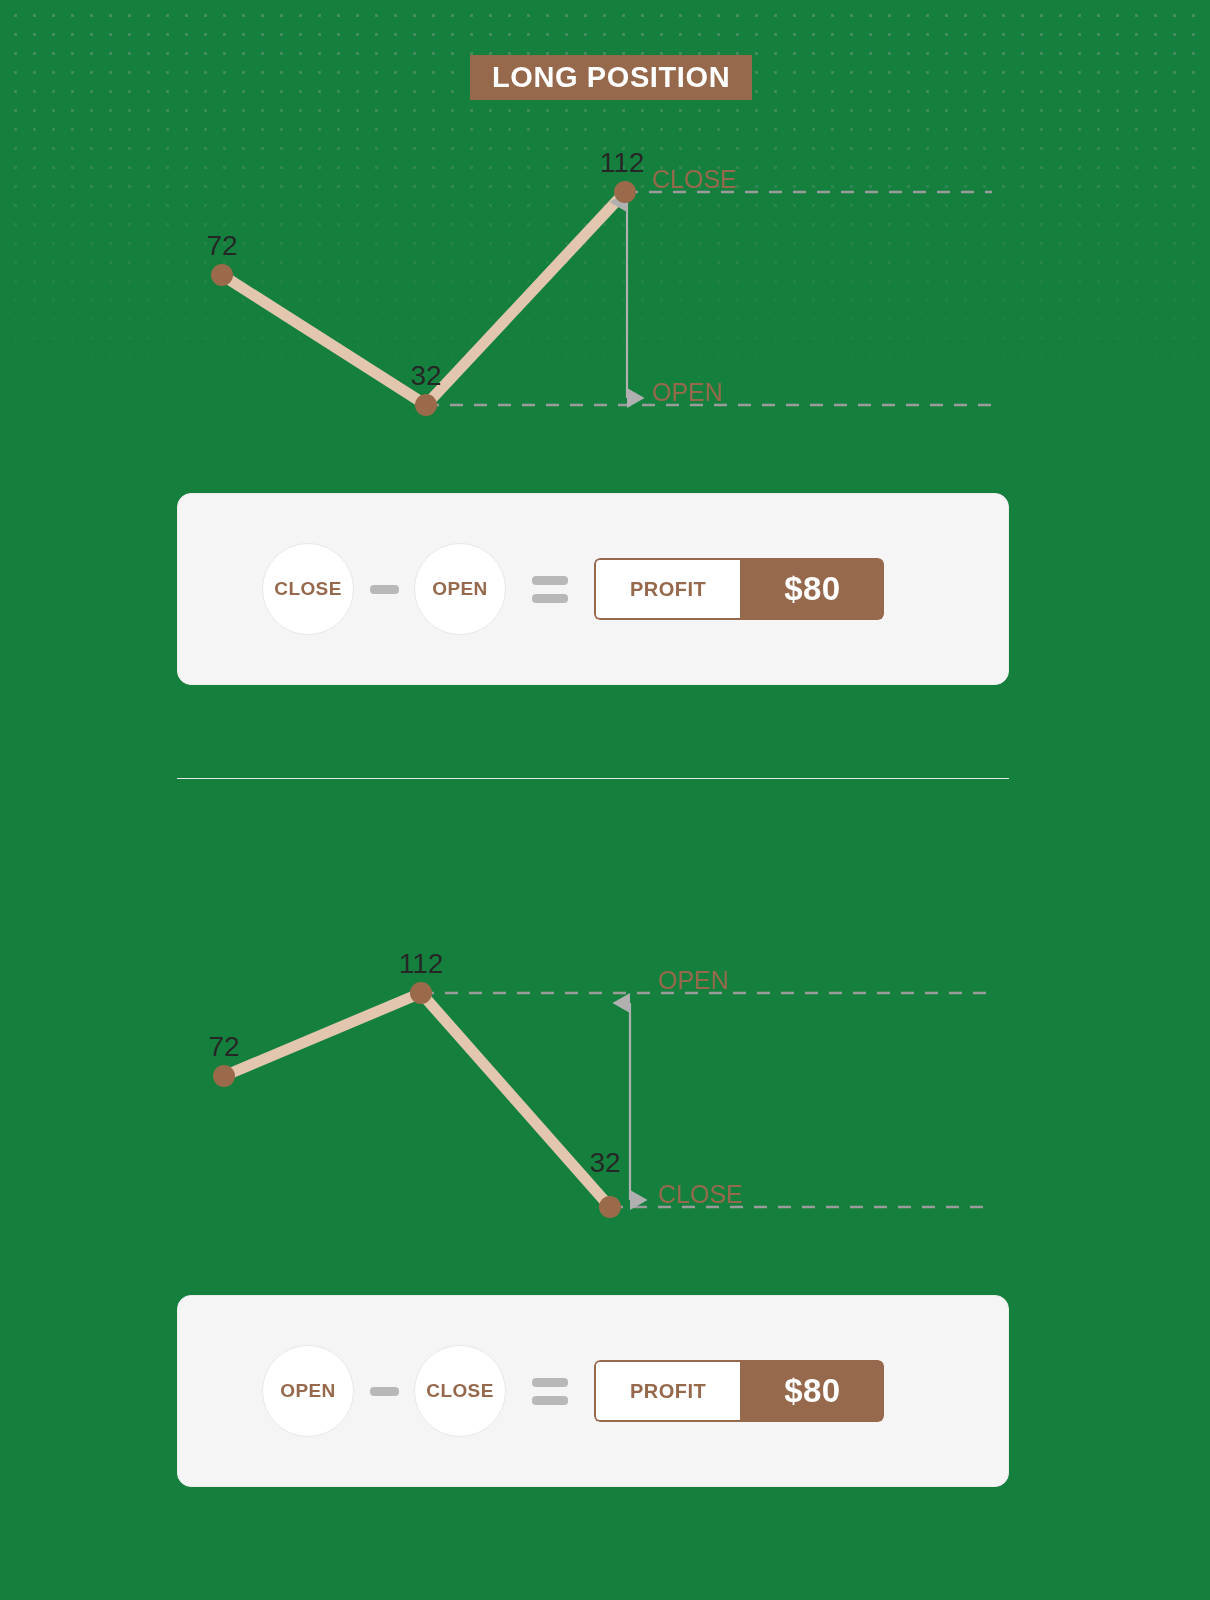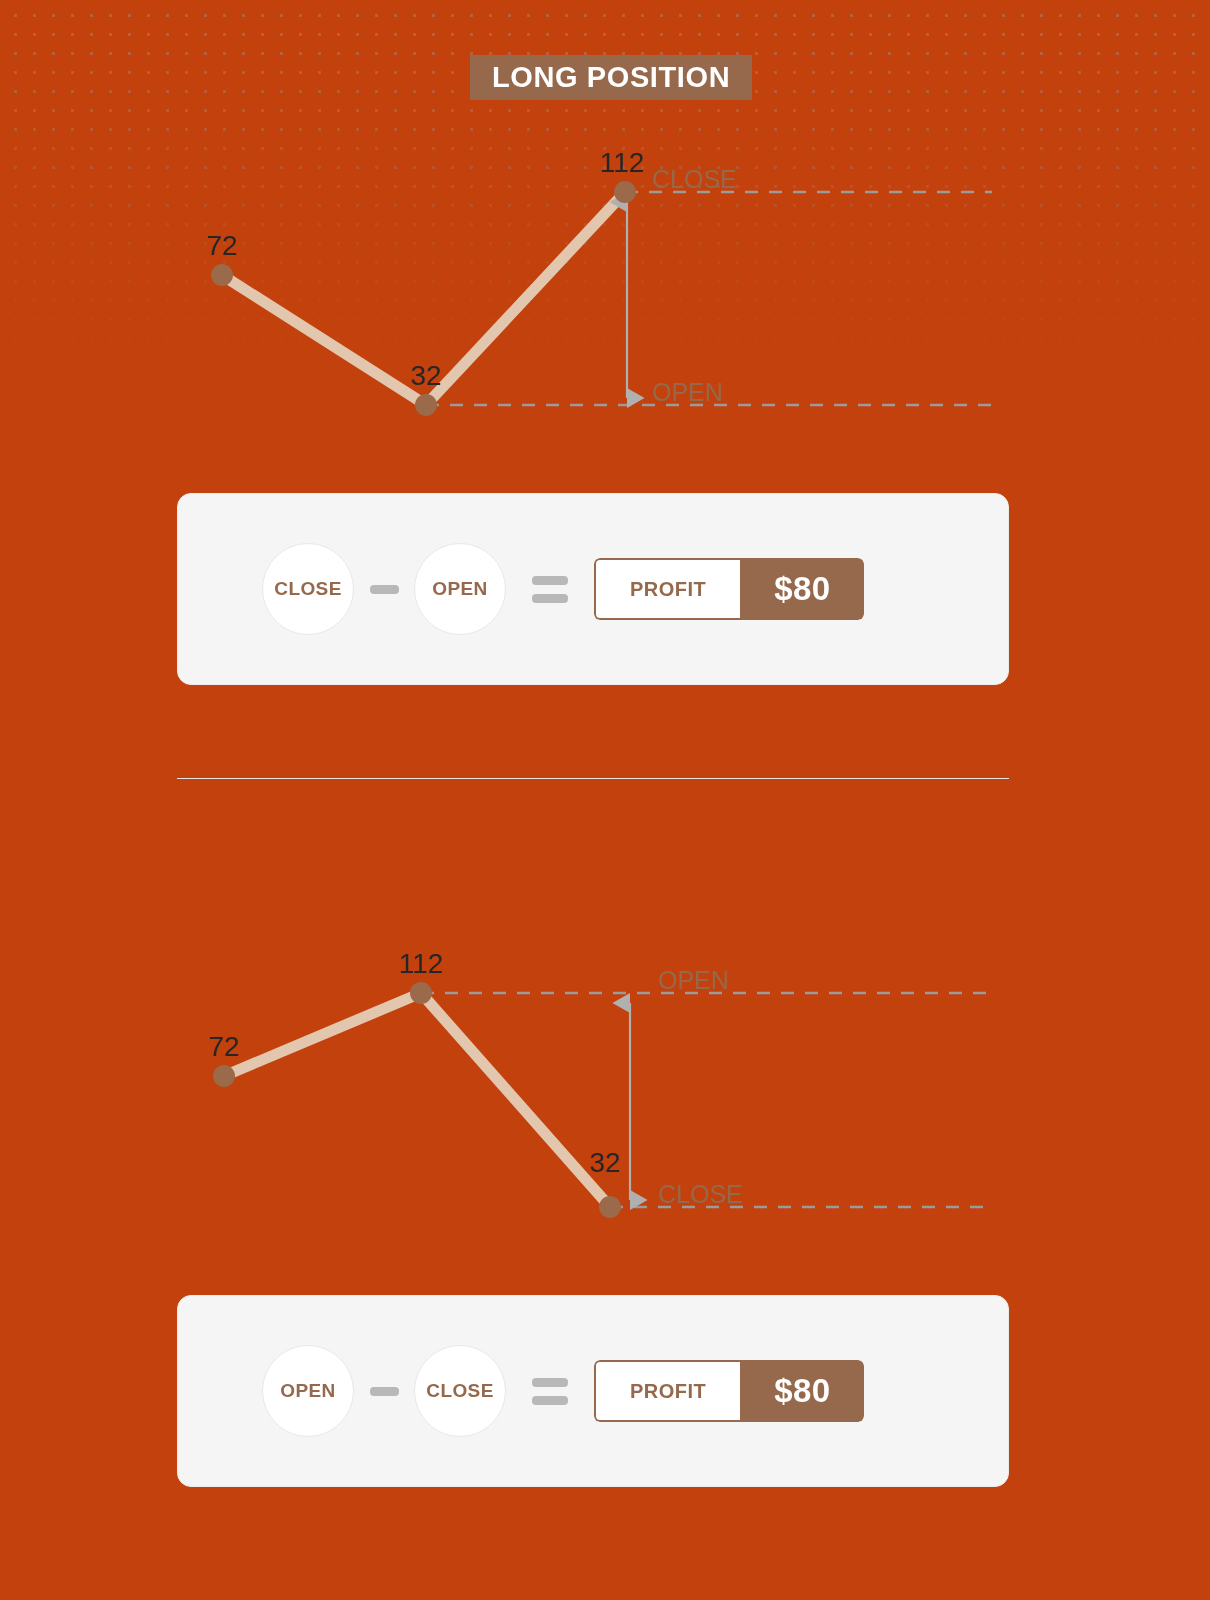--- a/index.html
+++ b/index.html
@@ -9,21 +9,21 @@
     height: 1600px;
     background: #ffffff;
     font-family: "Liberation Sans", sans-serif;
     overflow: hidden;
   }
 
   #page {
     position: relative;
     width: 1210px;
     height: 1600px;
-    background: #c2410c;
+    background: #15803d;
   }
 
   
   #texture {
     position: absolute;
     left: 0; top: 0;
     width: 1210px; height: 420px;
     background-image:
       radial-gradient(circle, rgba(160,160,160,0.38) 1.4px, rgba(0,0,0,0) 1.6px);
     background-size: 19px 19px;
@@ -156,21 +156,21 @@
     font-size: 20px;
     font-weight: bold;
     letter-spacing: 0.5px;
   }
   .result-value {
     background: #96694c;
     border-radius: 0 6px 6px 0;
     display: flex;
     align-items: center;
     justify-content: center;
-    padding: 0 24px;
+    padding: 0 44px;
     min-width: 124px;
   }
   .result-value .rv-text {
     color: #ffffff;
     font-size: 33px;
     font-weight: bold;
     letter-spacing: 0.3px;
   }
 
   

